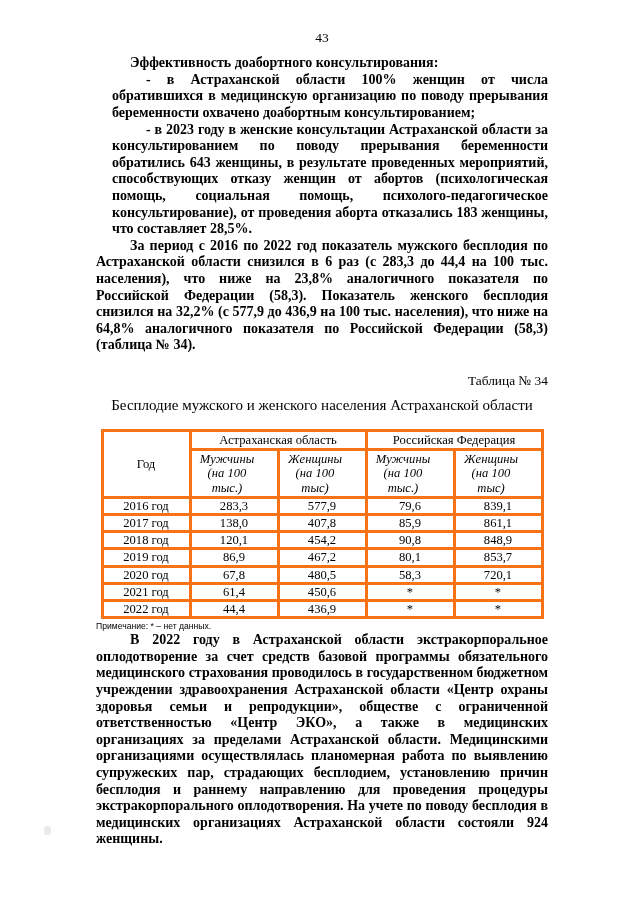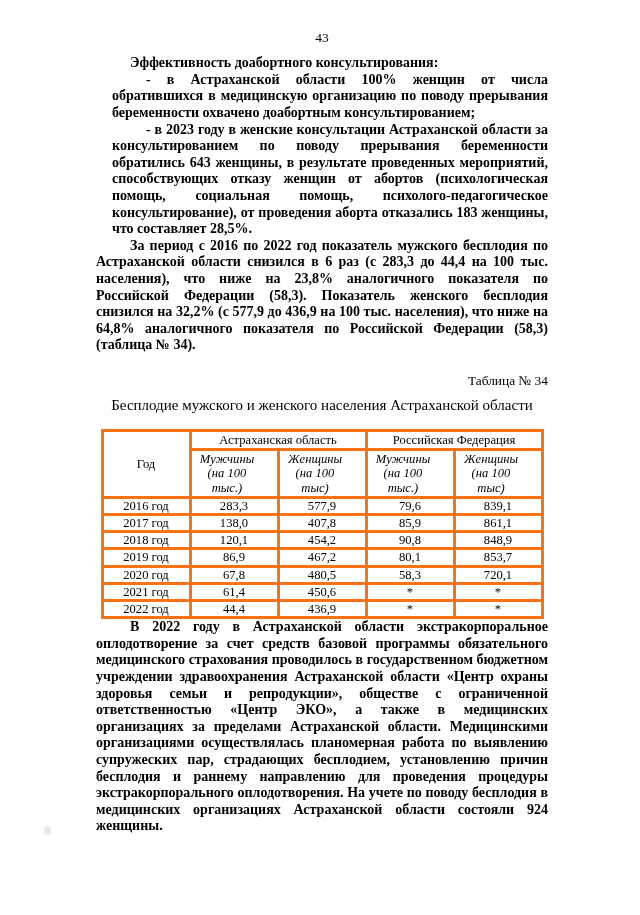--- a/index.html
+++ b/index.html
@@ -197,20 +197,21 @@
           <tr>
             <td class="year-cell">2022 год</td>
             <td>44,4</td>
             <td>436,9</td>
             <td>*</td>
             <td>*</td>
           </tr>
         </tbody>
     </table>
 
+    <div class="note">Примечание: * – нет данных.</div>
 
     <p class="body-par after-table-par">В 2022 году в Астраханской области экстракорпоральное оплодотворение за счет средств базовой программы обязательного медицинского страхования проводилось в государственном бюджетном учреждении здравоохранения Астраханской области «Центр охраны здоровья семьи и репродукции», обществе с ограниченной ответственностью «Центр ЭКО», а также в медицинских организациях за пределами Астраханской области. Медицинскими организациями осуществлялась планомерная работа по выявлению супружеских пар, страдающих бесплодием, установлению причин бесплодия и раннему направлению для проведения процедуры экстракорпорального оплодотворения. На учете по поводу бесплодия в медицинских организациях Астраханской области состояли 924 женщины.</p>
 
   </div>
 
   <div class="smudge"></div>
 
 </div>
 
 </body></html>

